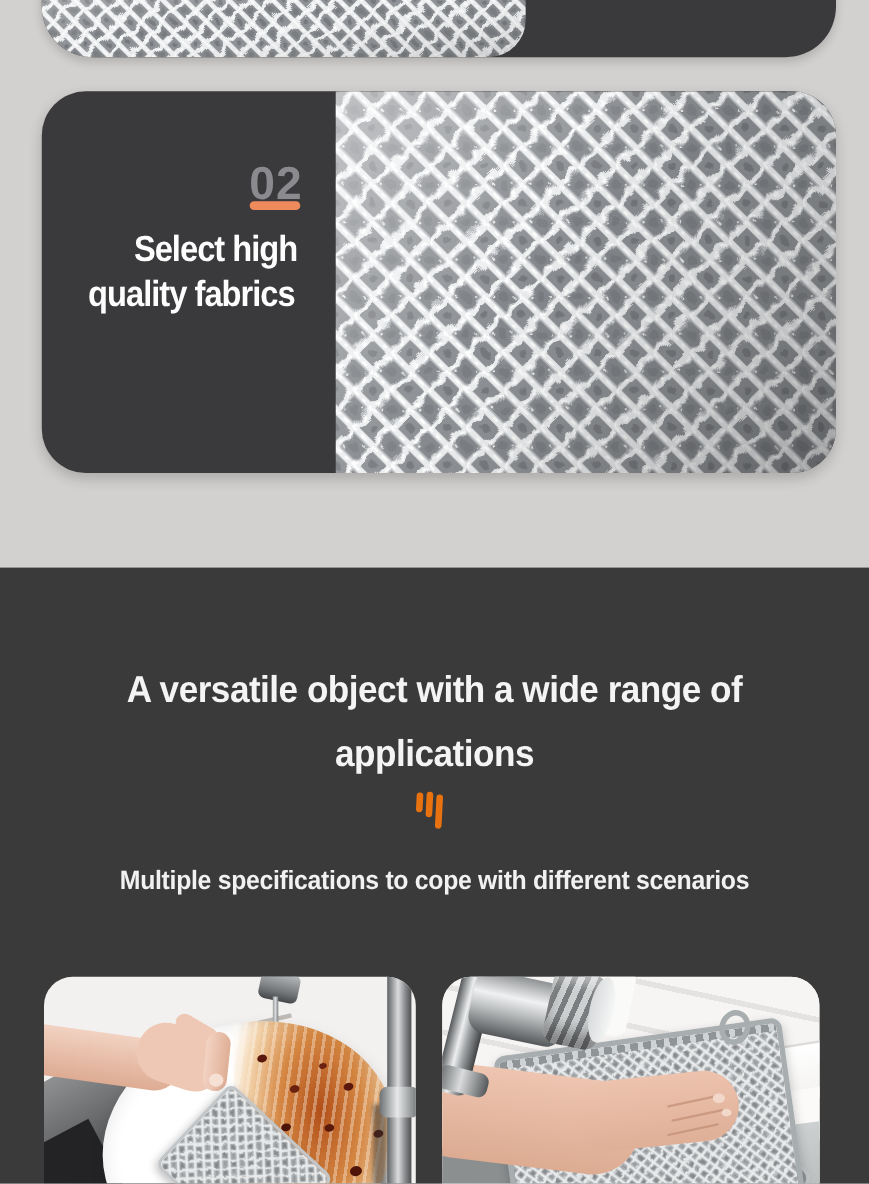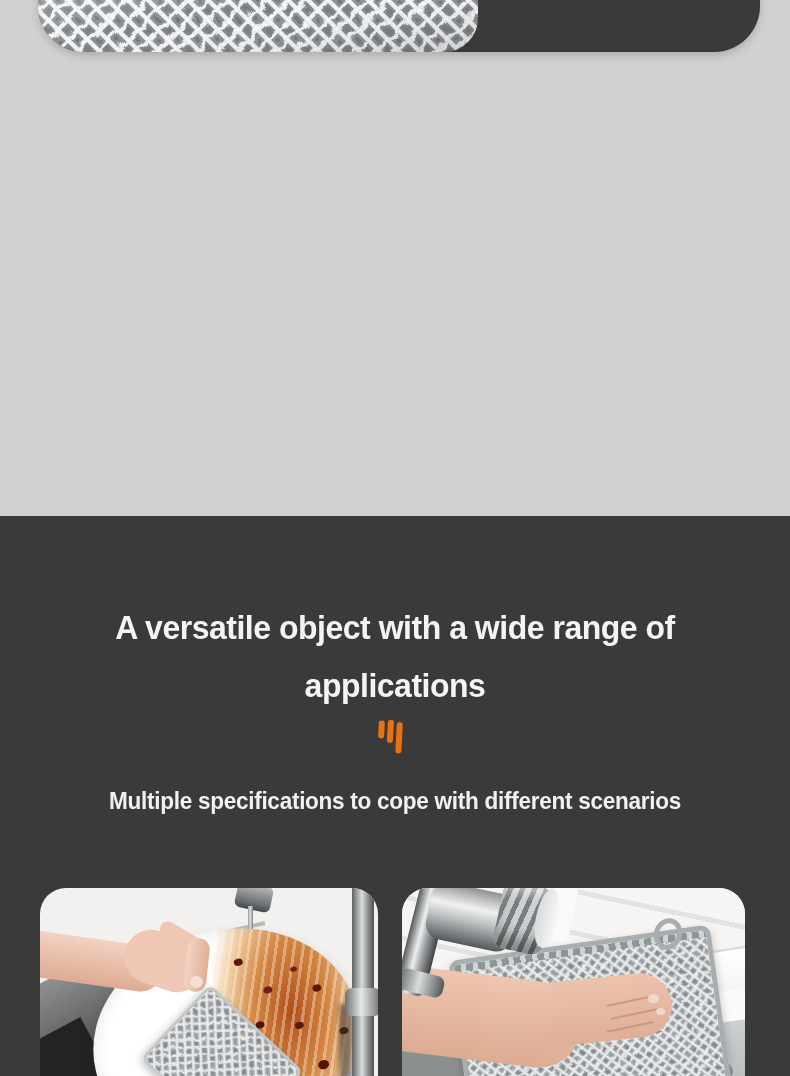--- a/index.html
+++ b/index.html
@@ -190,20 +190,33 @@
 
   <div class="topcard">
     <div class="topcard-mesh">
       <svg class="mesh-fill" width="440" height="72" viewBox="0 0 440 72" preserveAspectRatio="none">
         <rect x="-14" y="-14" width="468" height="100" fill="url(#meshB)" filter="url(#rough)"></rect>
         <rect x="0" y="0" width="440" height="72" fill="url(#shine)"></rect>
       </svg>
     </div>
   </div>
 
+  <div class="stepcard">
+    <div class="step-num">02</div>
+    <div class="step-underline"></div>
+    <div class="step-title step-title1">Select high</div>
+    <div class="step-title step-title2">quality fabrics</div>
+    <div class="stepcard-mesh">
+      <svg class="mesh-fill" width="455" height="347" viewBox="0 0 455 347" preserveAspectRatio="none">
+        <rect x="-16" y="-16" width="487" height="379" fill="url(#meshA)" filter="url(#rough)"></rect>
+        <rect x="0" y="0" width="455" height="347" fill="url(#shine)"></rect>
+      </svg>
+      <div class="mesh-overlay"></div>
+    </div>
+  </div>
 
   <div class="section">
     <div class="heading heading-l1">A versatile object with a wide range of</div>
     <div class="heading heading-l2">applications</div>
 
     <div class="qicon">
       <span class="qbar qbar1"></span>
       <span class="qbar qbar2"></span>
       <span class="qbar qbar3"></span>
     </div>

